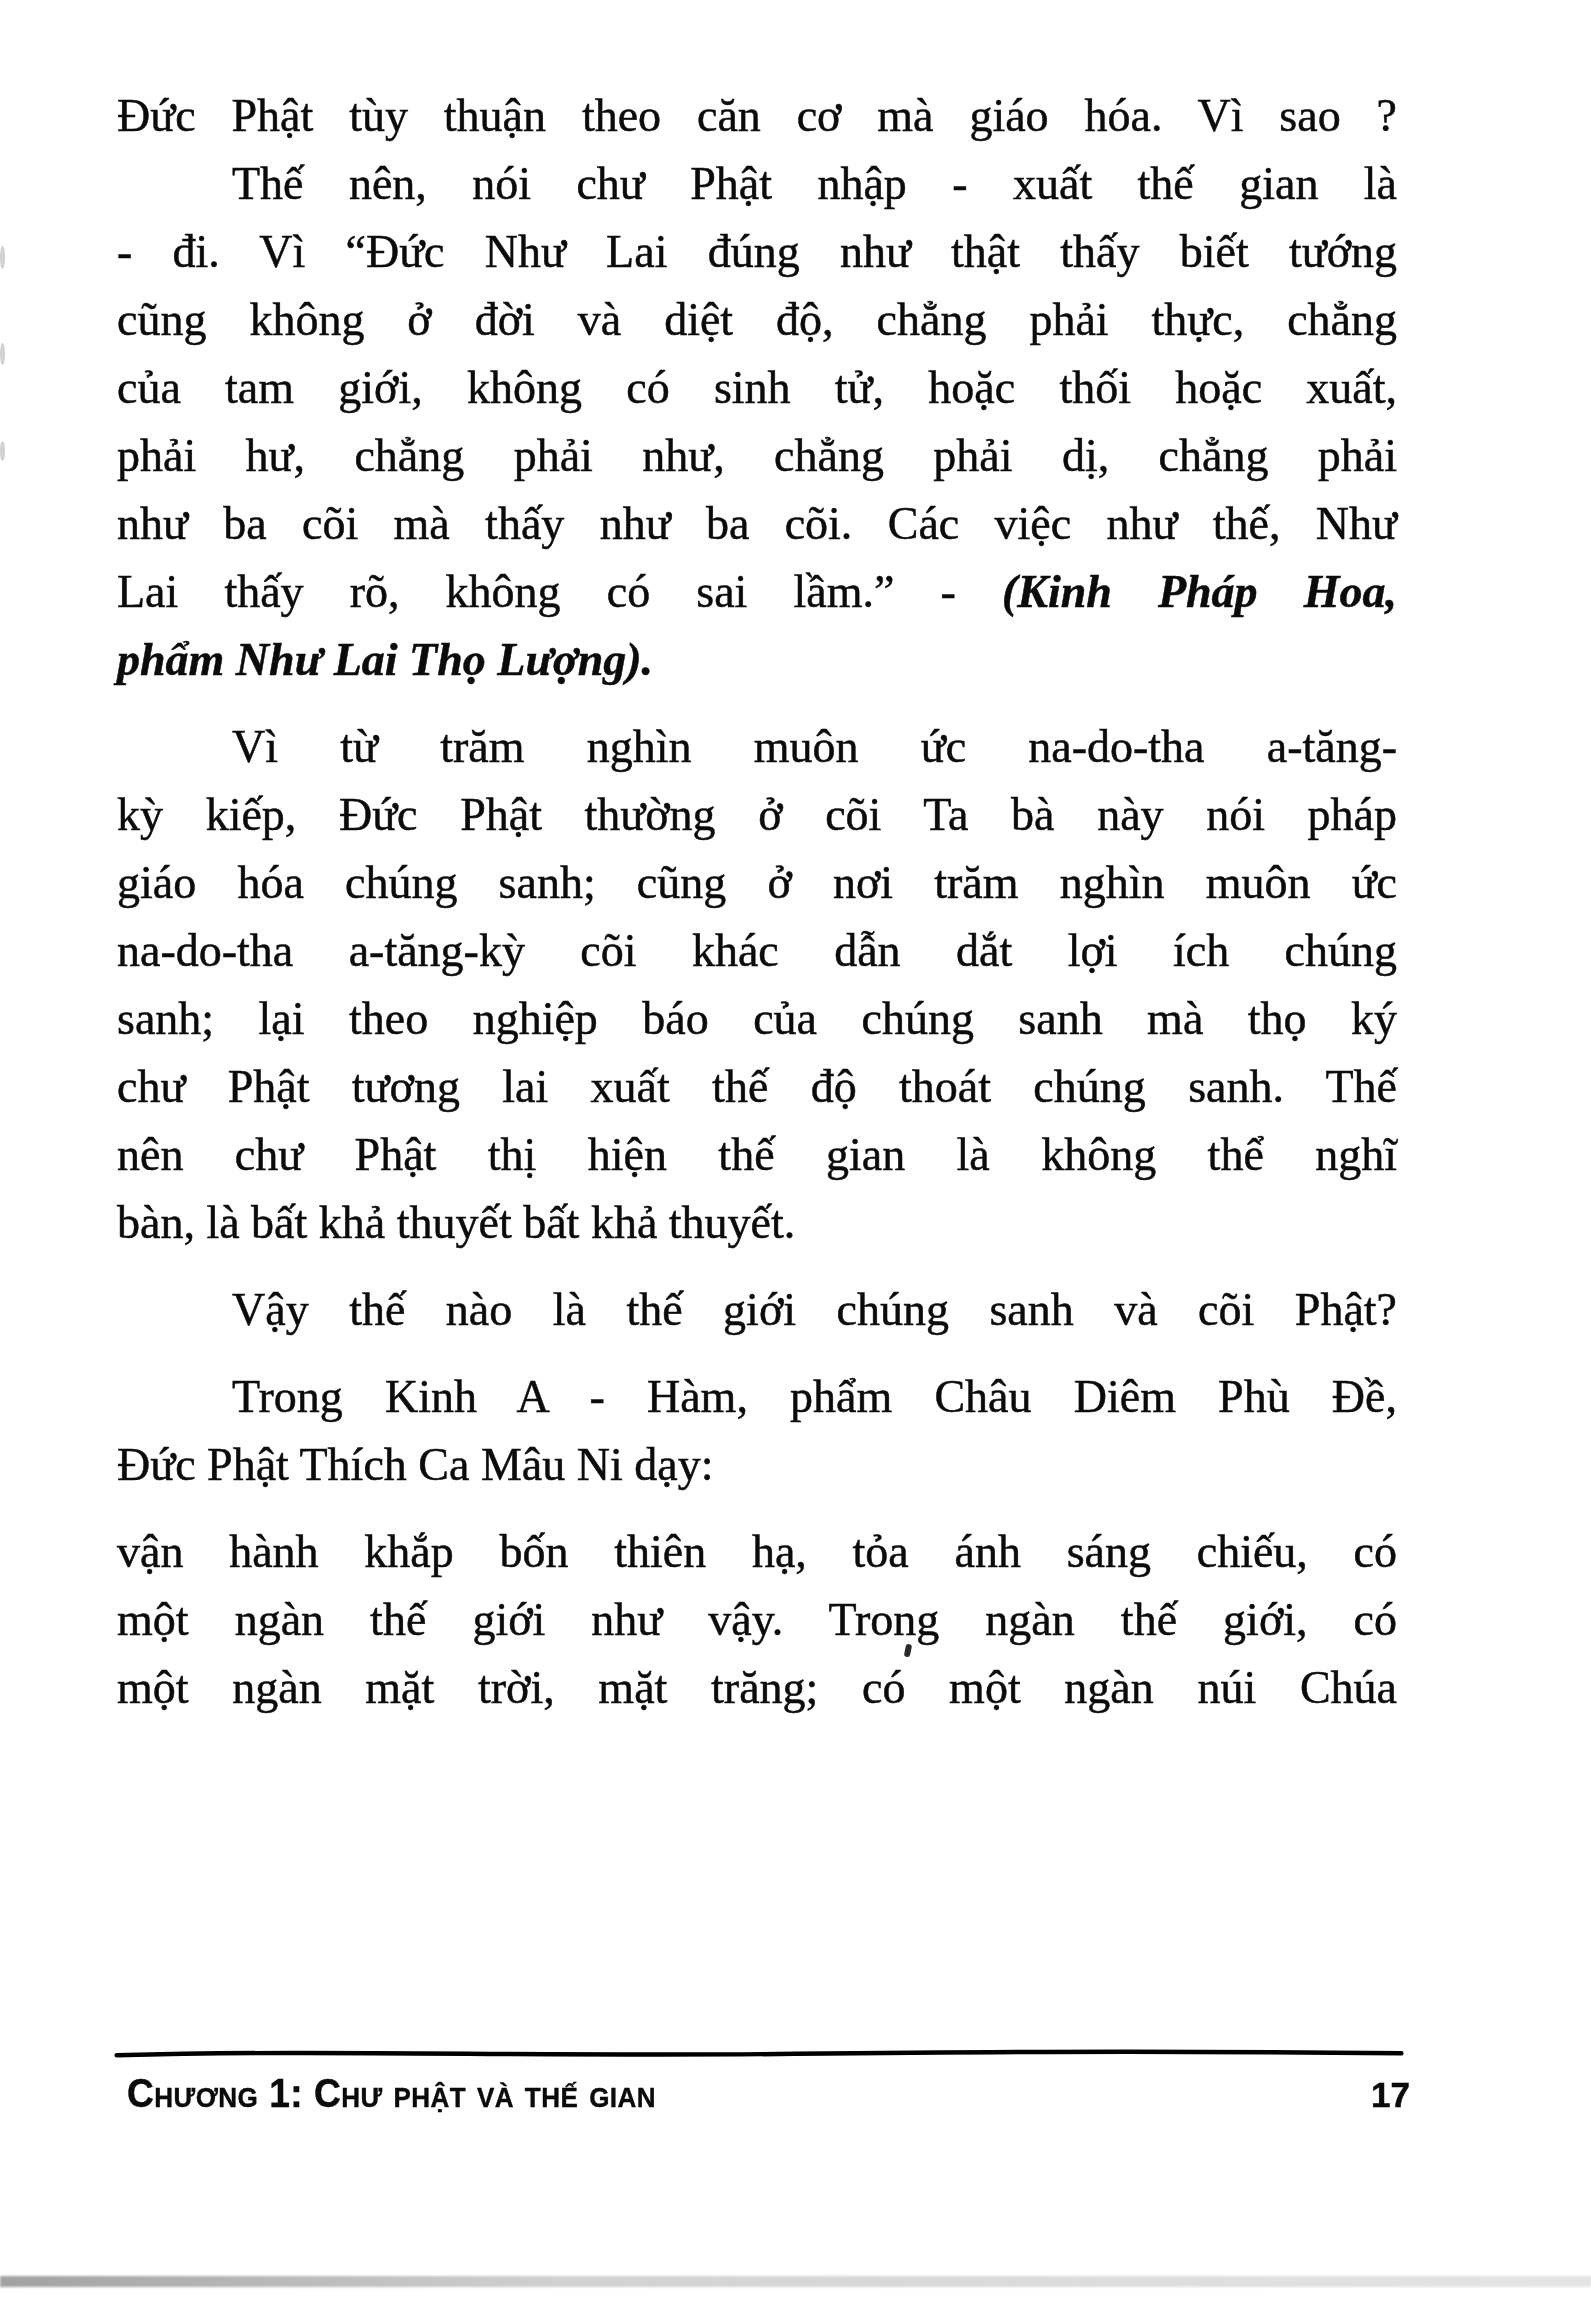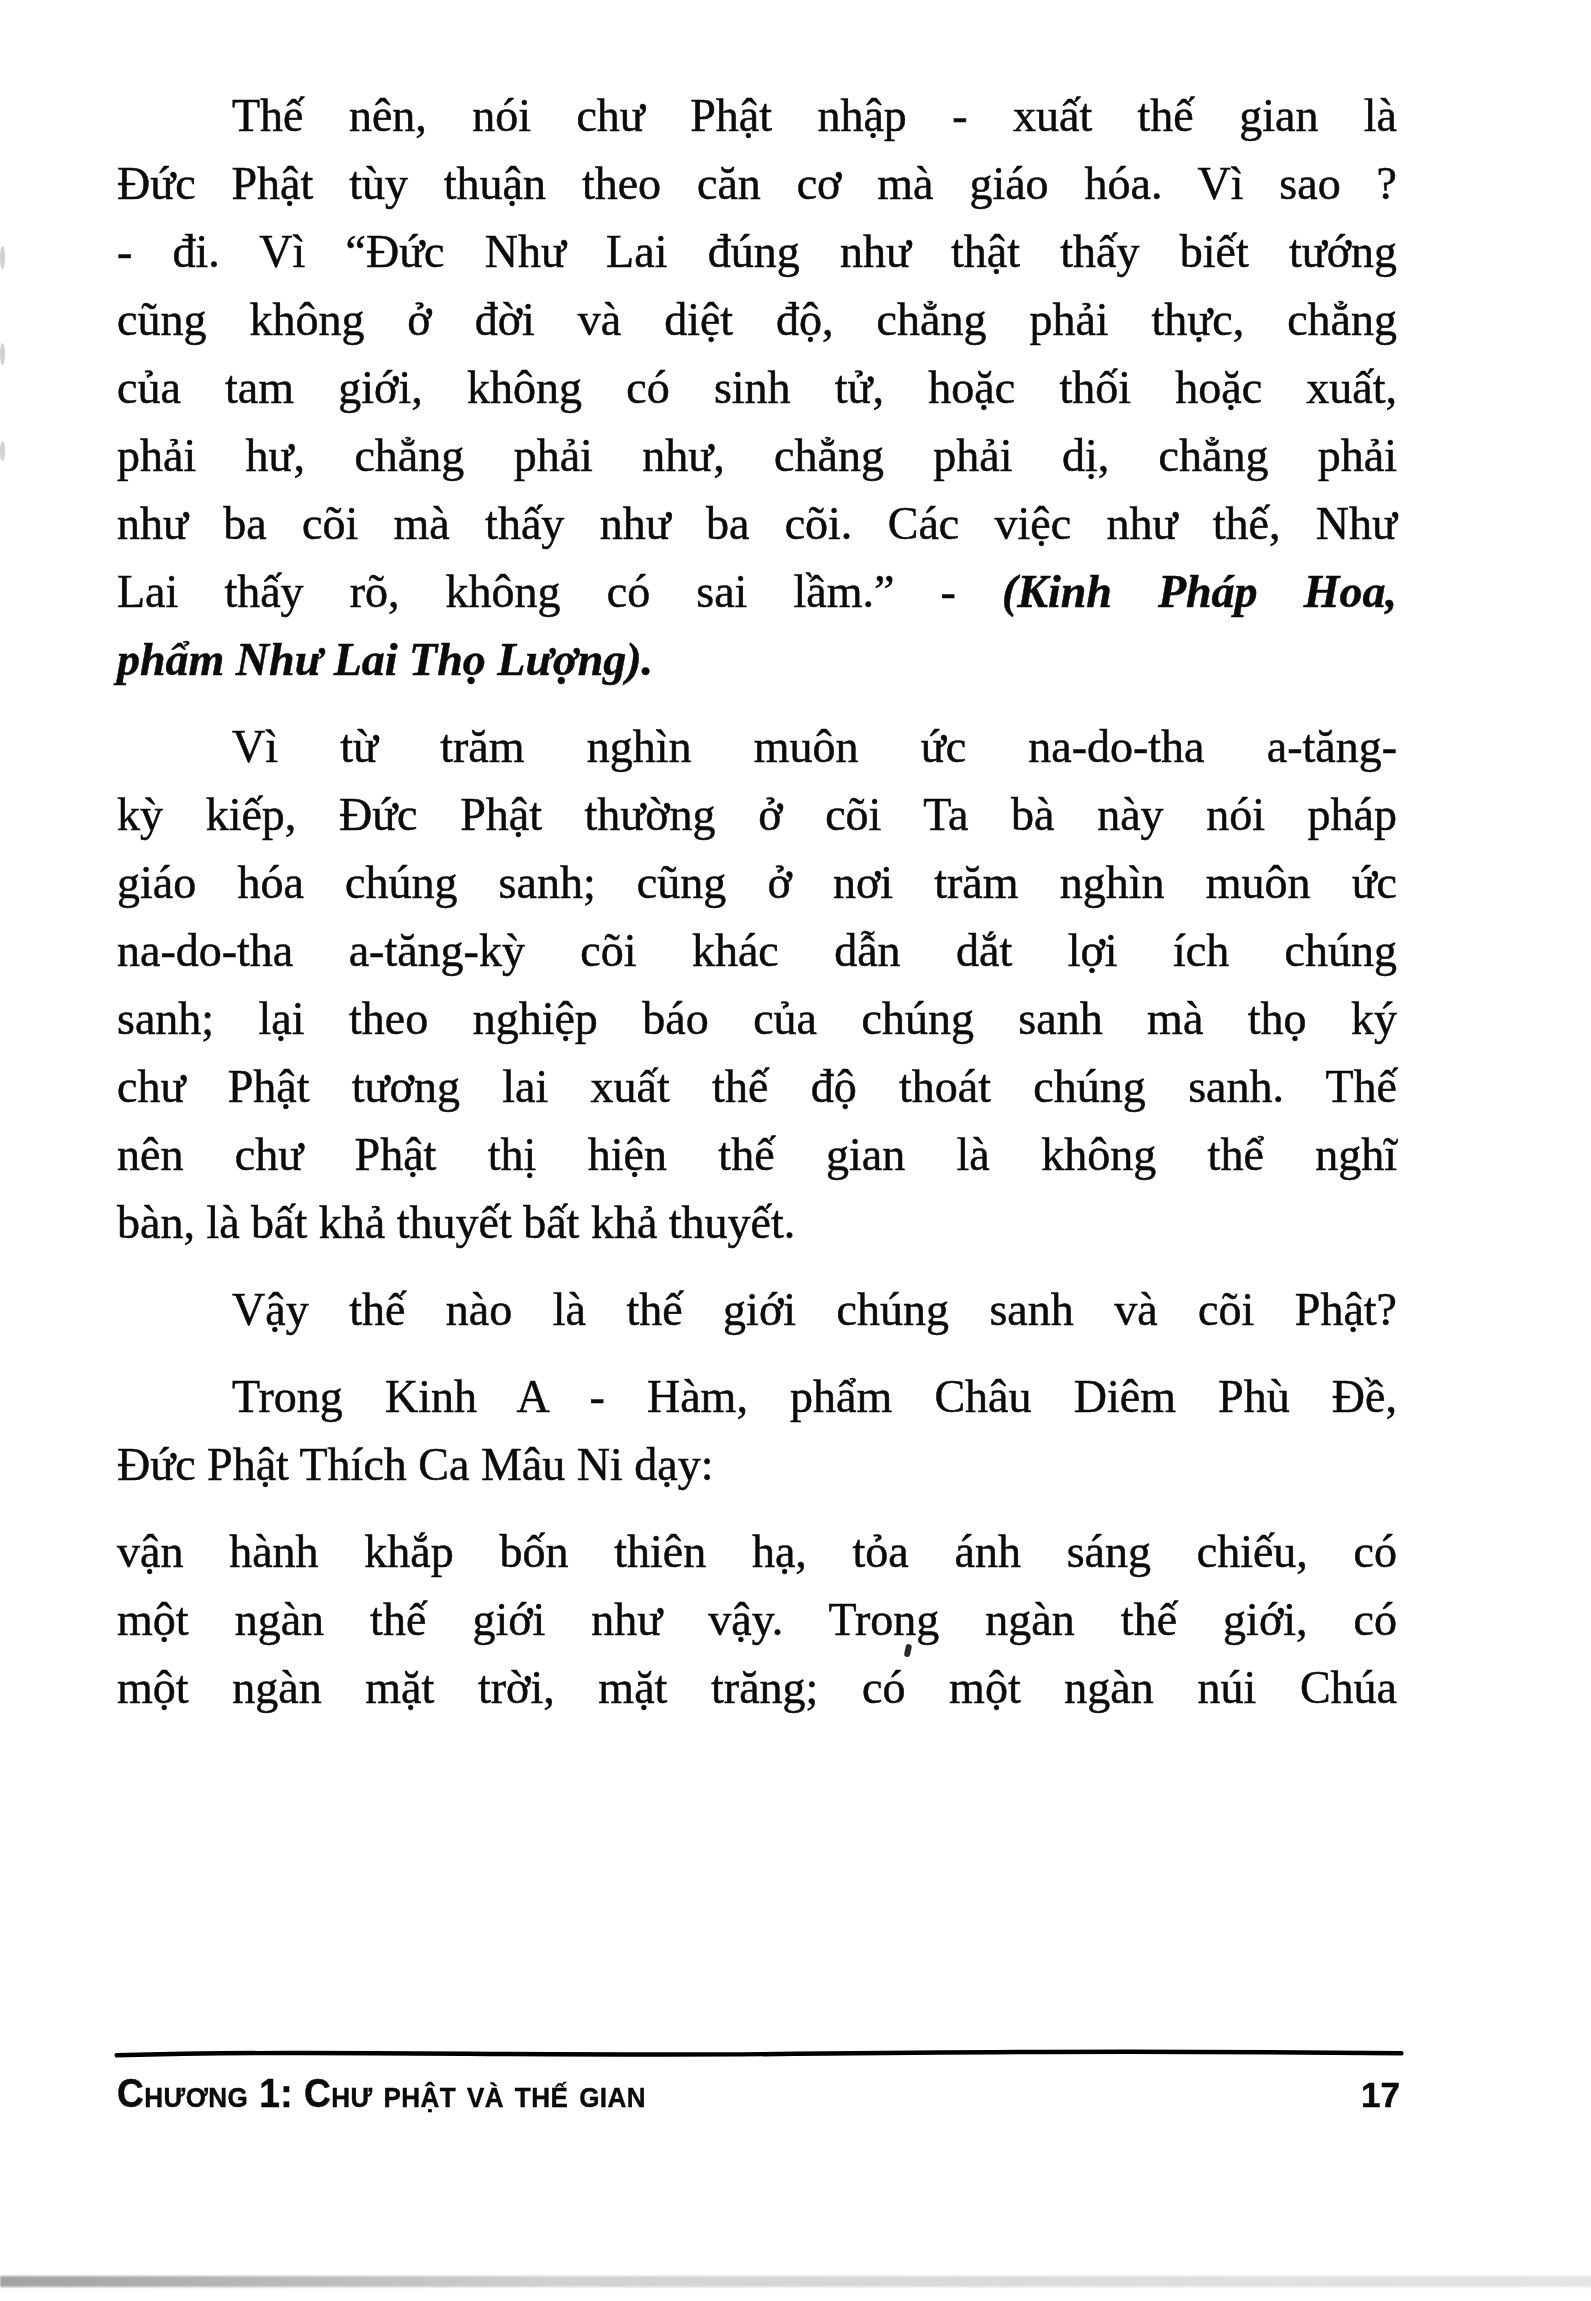--- a/index.html
+++ b/index.html
@@ -43,21 +43,21 @@
     font-style: italic;
   }
   
   .footer-rule {
     position: absolute;
     left: 113px;
     top: 2048px;
   }
   .footer {
     position: absolute;
-    left: 117px;
+    left: 127px;
     top: 2071px;
     width: 1283px;
     display: flex;
     justify-content: space-between;
     align-items: baseline;
   }
   .chapter-label {
     font-family: "Liberation Sans", sans-serif;
     font-weight: 700;
     font-variant: small-caps;
@@ -104,22 +104,22 @@
     filter: blur(1px);
   }
 </style>
 </head>
 <body>
 
 <div class="page">
 
   <div class="page-text">
       <div class="para">
+        <div class="line"><span>Đức Phật tùy thuận theo căn cơ mà giáo hóa. Vì sao ?</span></div>
         <div class="line indent"><span>Thế nên, nói chư Phật nhập - xuất thế gian là</span></div>
-        <div class="line"><span>Đức Phật tùy thuận theo căn cơ mà giáo hóa. Vì sao ?</span></div>
         <div class="line"><span>- đi. Vì “Đức Như Lai đúng như thật thấy biết tướng</span></div>
         <div class="line"><span>cũng không ở đời và diệt độ, chẳng phải thực, chẳng</span></div>
         <div class="line"><span>của tam giới, không có sinh tử, hoặc thối hoặc xuất,</span></div>
         <div class="line"><span>phải hư, chẳng phải như, chẳng phải dị, chẳng phải</span></div>
         <div class="line"><span>như ba cõi mà thấy như ba cõi. Các việc như thế, Như</span></div>
         <div class="line"><span>Lai thấy rõ, không có sai lầm.” - </span><span class="cite">(Kinh Pháp Hoa,</span></div>
         <div class="line no-just"><span class="cite">phẩm Như Lai Thọ Lượng).</span></div>
       </div>
       <div class="para">
         <div class="line indent"><span>Vì từ trăm nghìn muôn ức na-do-tha a-tăng-</span></div>

